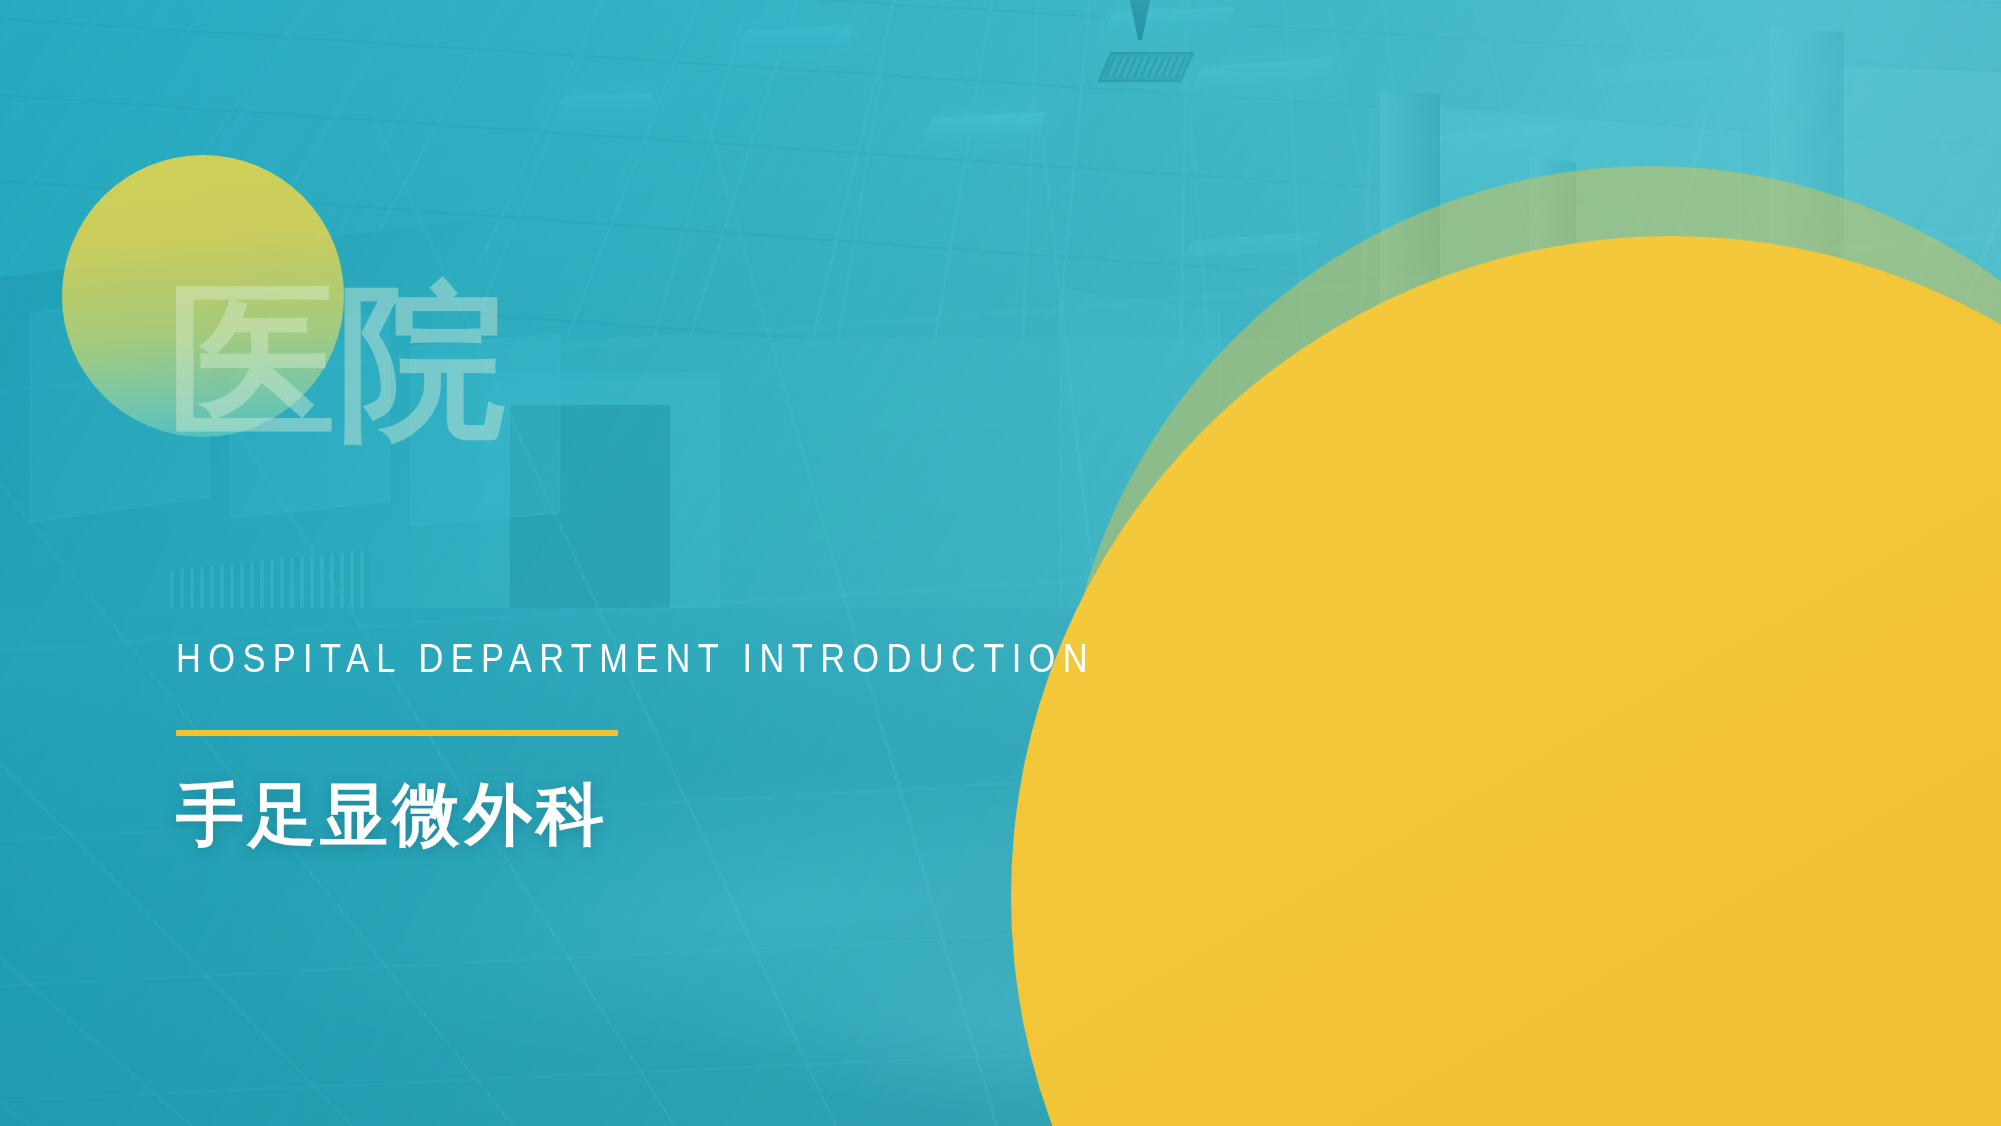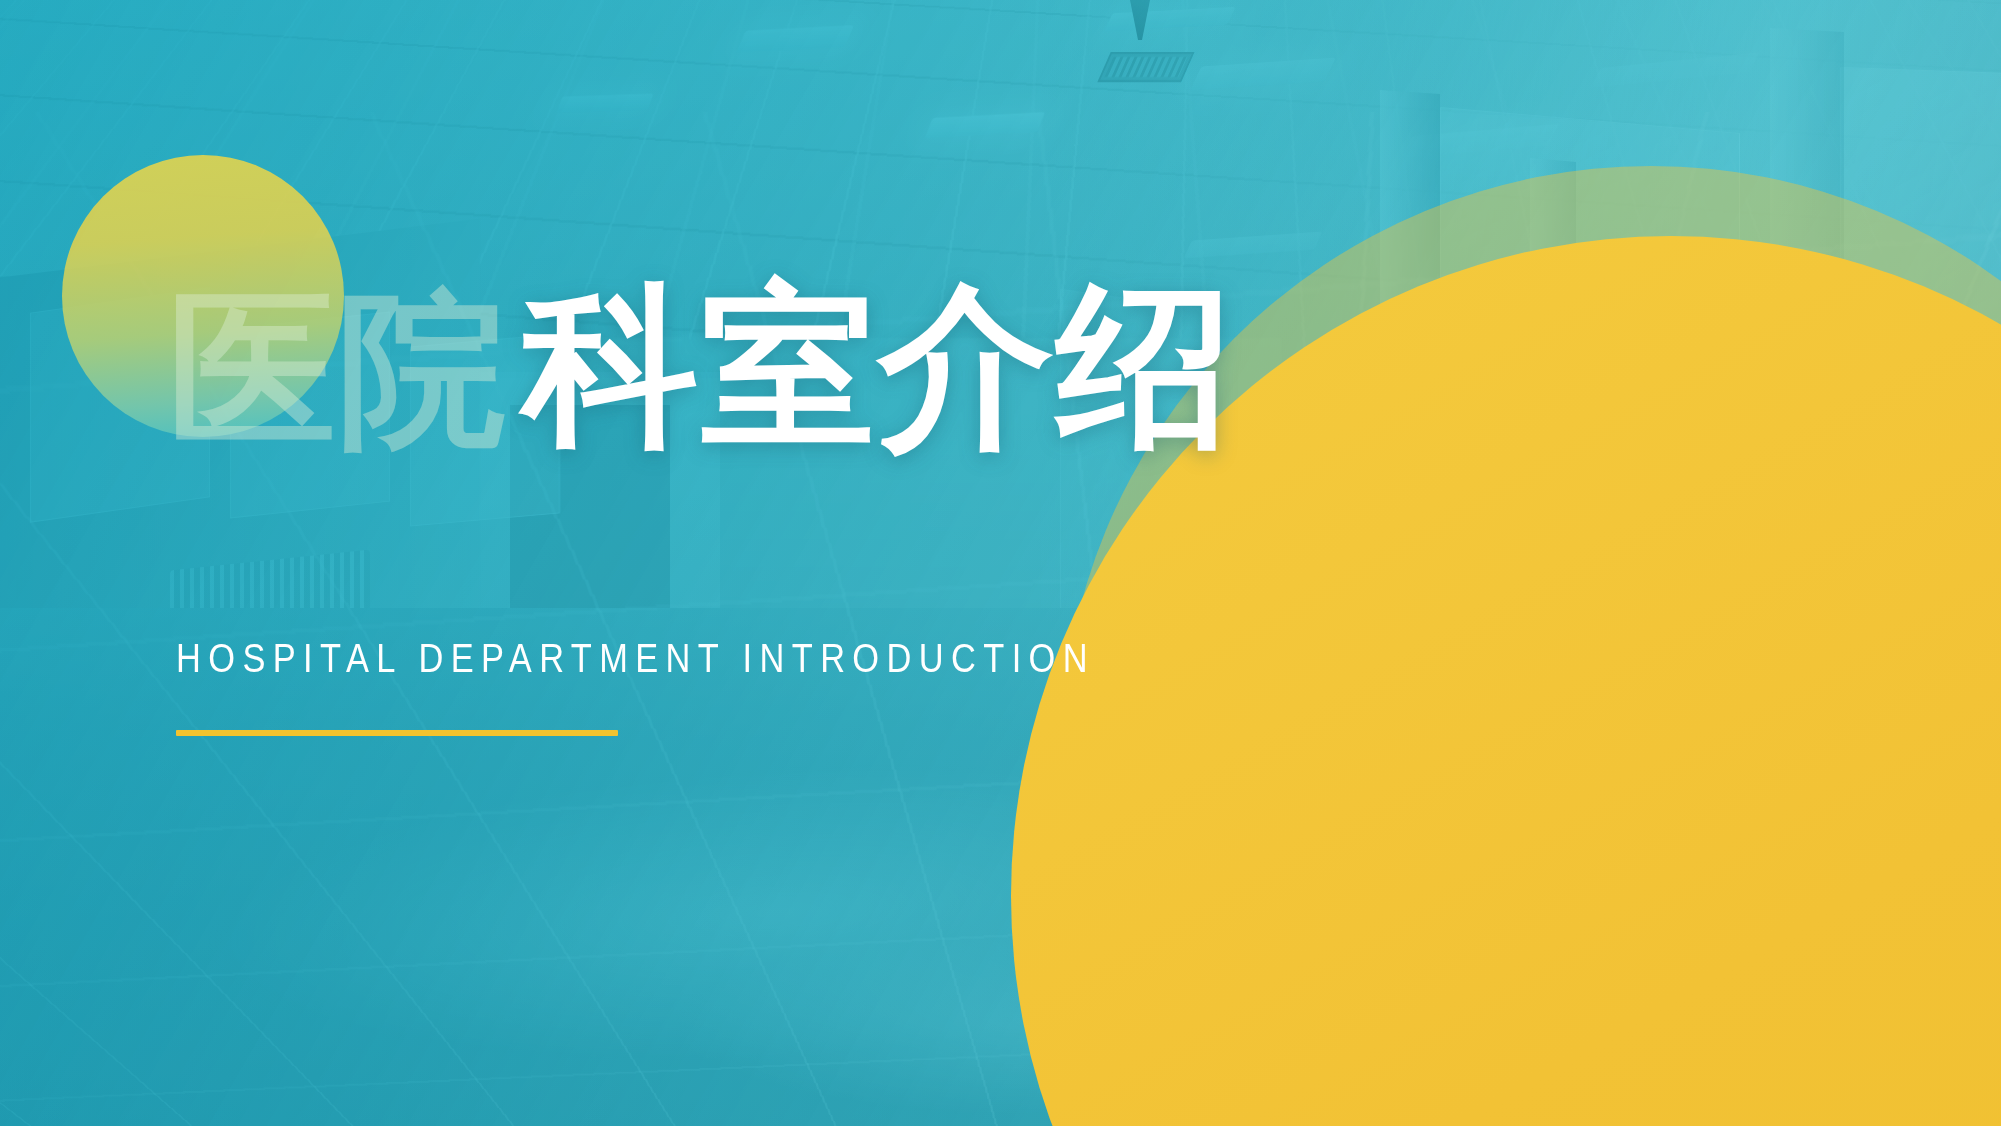--- a/index.html
+++ b/index.html
@@ -308,21 +308,21 @@
     position:absolute; left:150px; top:106px;
     font-family:"Liberation Sans", sans-serif;
     font-size:142px; font-weight:700; letter-spacing:6px;
     color:rgba(255,255,255,.26);
     white-space:nowrap;
     line-height:1;
   }
 
   .title-row {
     position:absolute; left:168px; top:278px;
-    display:flex; align-items:flex-end;
+    display:flex; 
     white-space:nowrap;
     line-height:1;
   }
   .title-ghost {
     font-family:"Liberation Sans", sans-serif;
     font-size:168px; font-weight:700;
     letter-spacing:2px;
     color:rgba(222,238,214,.42);
     line-height:1;
   }
@@ -456,22 +456,22 @@
 
   <div class="ycircle"></div>
   <div class="ycurve-soft"></div>
   <div class="ycurve-solid"></div>
 
   <div class="content">
 
 
     <div class="title-row">
       <span class="title-ghost">医院</span>
-      <span class="title-main">科室介绍</span>
     </div>
 
     <div class="subtitle-en">HOSPITAL DEPARTMENT INTRODUCTION</div>
 
     <div class="divider"></div>
 
+    <div class="dept-name">手足显微外科</div>
 
   </div>
 </div>
 
 </body></html>

